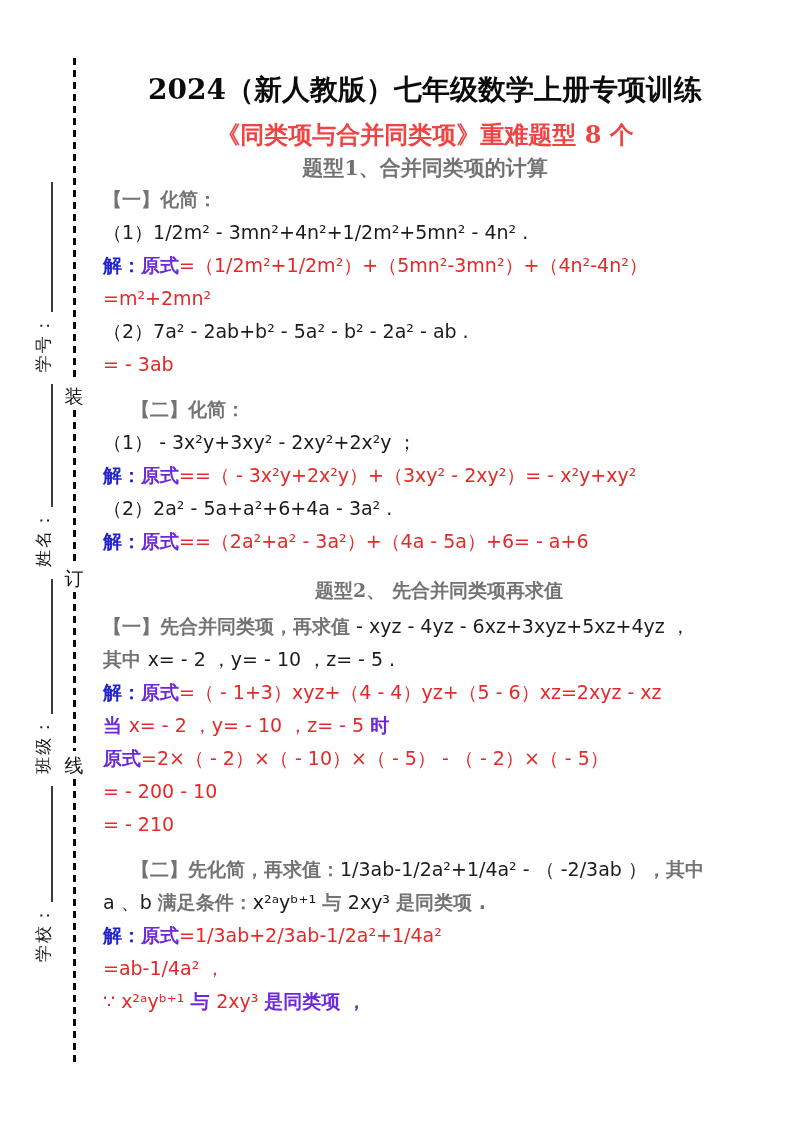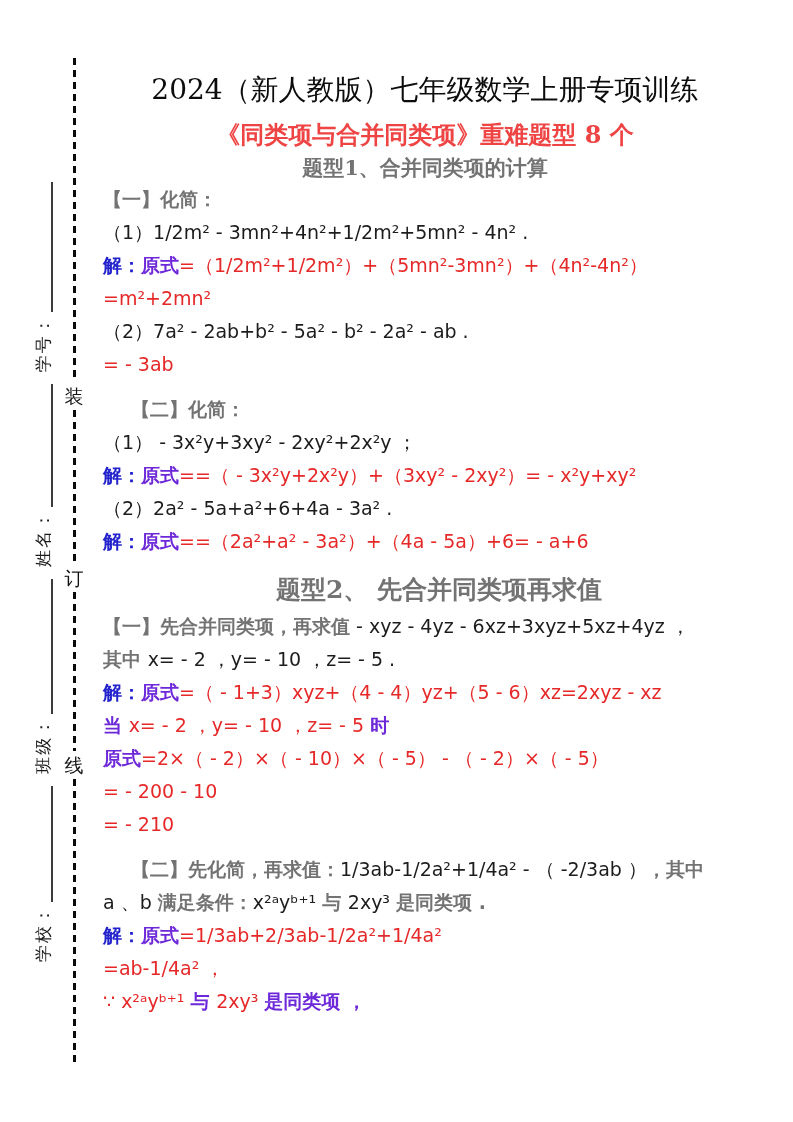--- a/index.html
+++ b/index.html
@@ -60,42 +60,42 @@
     color:#141414;
     font-family:"DejaVu Serif", serif;
   }
   
   .content{
     position:absolute;
     left:103px;top:72px;right:46px;
   }
   .title{
     text-align:center;
-    font-size:28px;font-weight:normal;
+    font-size:28px;font-weight:bold;
     line-height:36px;
     font-family:"DejaVu Serif", serif;
     color:#0c0c0c;
   }
   .subtitle{
     text-align:center;
     font-size:24px;font-weight:bold;
     line-height:34px;
     margin-top:10px;
     font-family:"DejaVu Serif", serif;
     color:#ef4444;
   }
   .line{white-space:nowrap;}
   .l-h1{
     text-align:center;font-weight:bold;
     font-size:21px;line-height:31px;
     font-family:"DejaVu Serif", serif;
   }
   .l-h2{
     text-align:center;font-weight:bold;
-    font-size:25px;line-height:40px;
+    font-size:19px;line-height:40px;
     font-family:"DejaVu Serif", serif;
     margin-top:8px;
   }
   .l-body{
     font-size:19px;
     line-height:33px;
   }
   .gap{margin-top:12px;margin-left:28px;}
   
   .s-n{color:#1c1c1c;}

